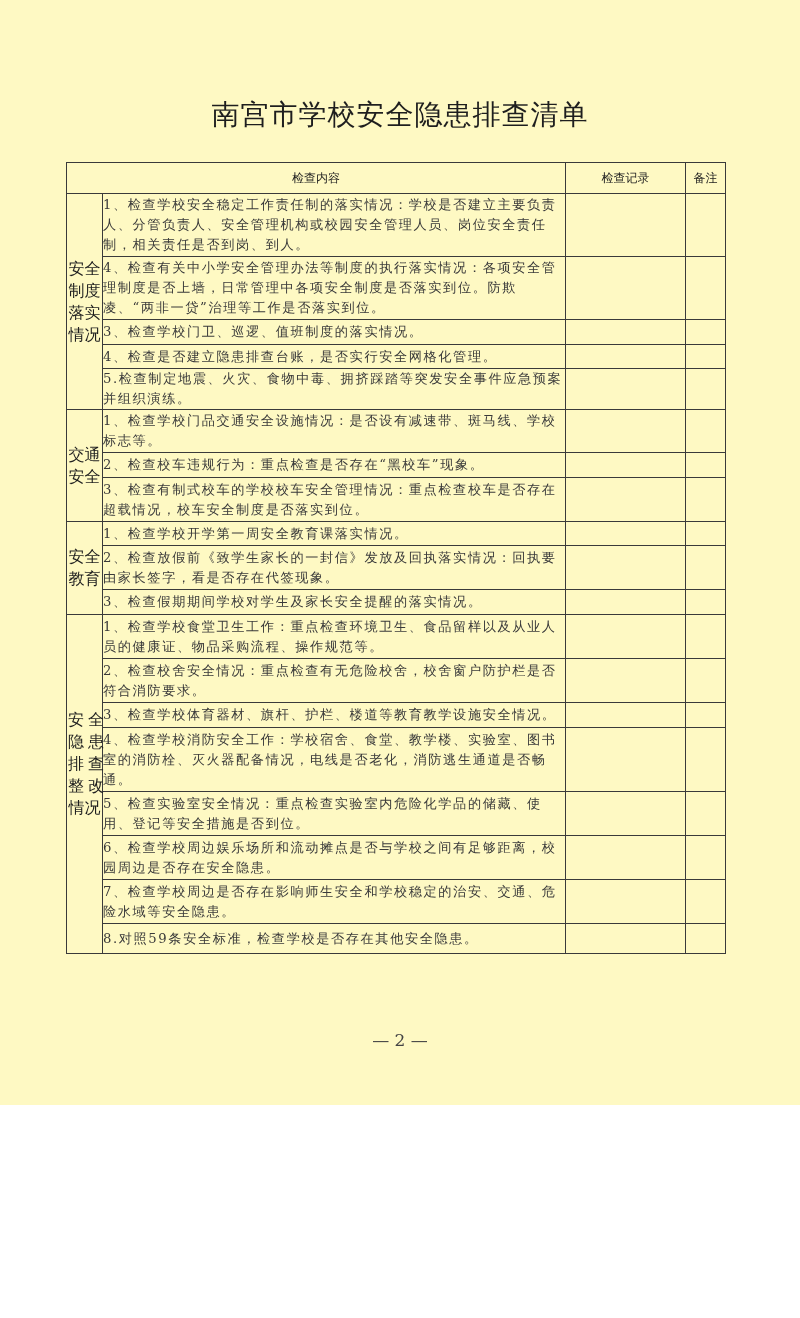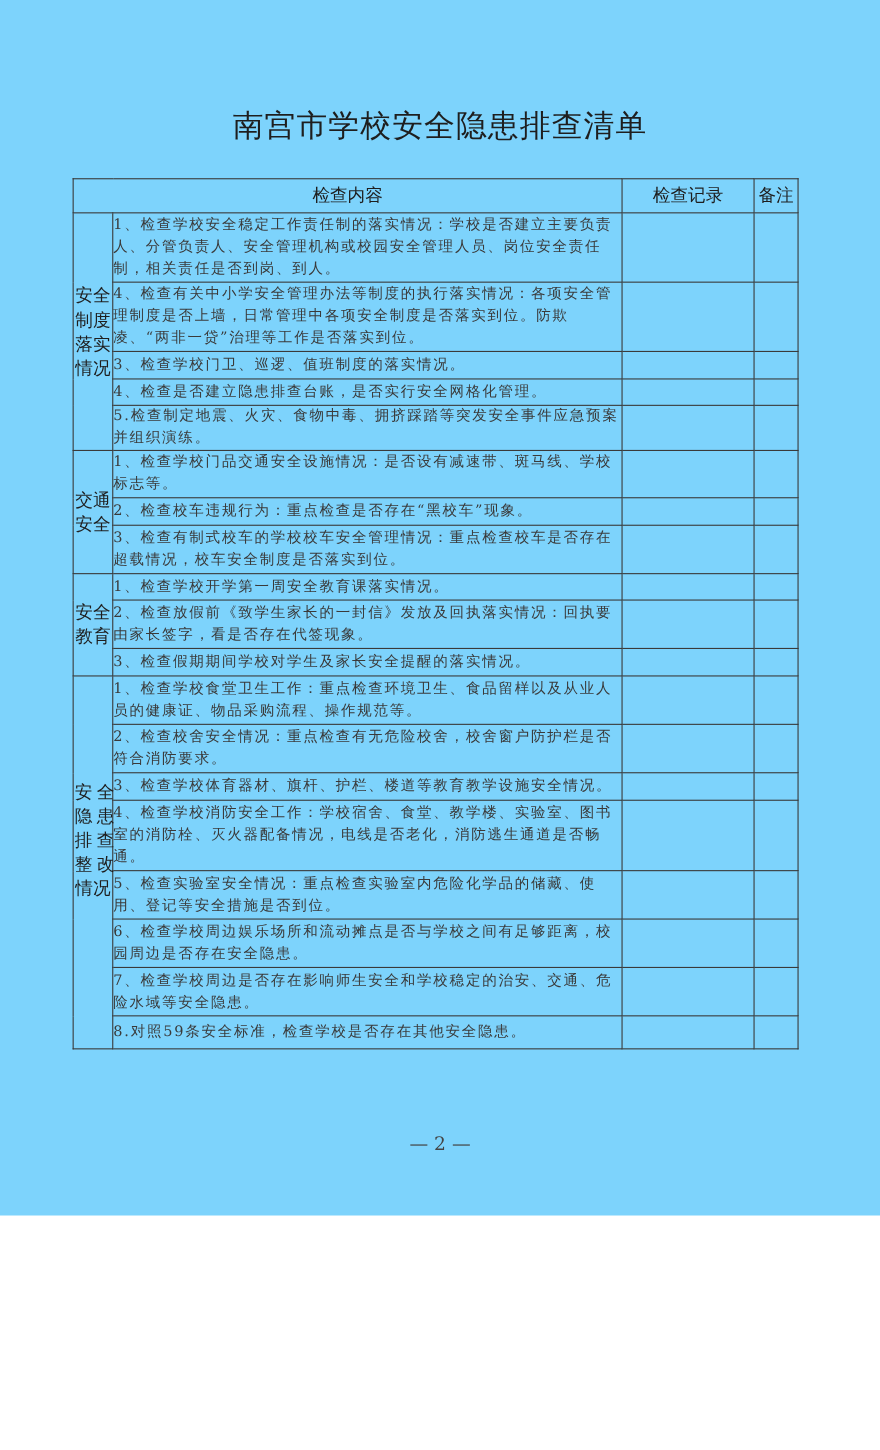--- a/index.html
+++ b/index.html
@@ -3,21 +3,21 @@
 <meta charset="utf-8">
 <style>
   html, body { margin: 0; padding: 0; }
   body {
     width: 800px; height: 1318px; background: #ffffff; position: relative;
     font-family: "DejaVu Serif", "Liberation Serif", serif; color: #2a2a2a;
     overflow: hidden;
   }
   .page {
     position: absolute; left: 0; top: 0; width: 800px; height: 1105px;
-    background: #7dd3fc;
+    background: #fef9c3;
   }
   .title {
     position: absolute; left: 0; width: 800px; top: 96px; text-align: center;
     font-family: "DejaVu Sans", "Liberation Sans", sans-serif;
     font-size: 28px; letter-spacing: 1px; color: #1e1e1e;
   }
   .meta {
     position: absolute; top: 143px; left: 66px; width: 660px; height: 22px;
     font-size: 16px; color: #1e1e1e;
   }
@@ -25,21 +25,21 @@
   .meta .unit { left: 0; }
   .meta .signer { left: 282px; }
   .meta .date { right: 0; letter-spacing: 14px; }
   table.grid {
     position: absolute; left: 66px; top: 162px; width: 659px;
     border-collapse: collapse; table-layout: fixed;
   }
   table.grid td, table.grid th {
     border: 1px solid #3a3a3a; padding: 0; vertical-align: middle;
   }
-  th { font-weight: normal; font-size: 16px; color: #1e1e1e; }
+  th { font-weight: normal; font-size: 12px; color: #1e1e1e; }
   th.h-content { height: 30px; padding-top: 2px; }
   td.cat {
     font-size: 16px; text-align: center; line-height: 22px; color: #1e1e1e;
   }
   td.item {
     font-size: 13.2px; line-height: 20px; letter-spacing: 1.6px;
     padding: 1px 2px 1px 3px; color: #3a3a3a;
   }
   .page-no {
     position: absolute; top: 1030px; left: 0; width: 800px; text-align: center;

